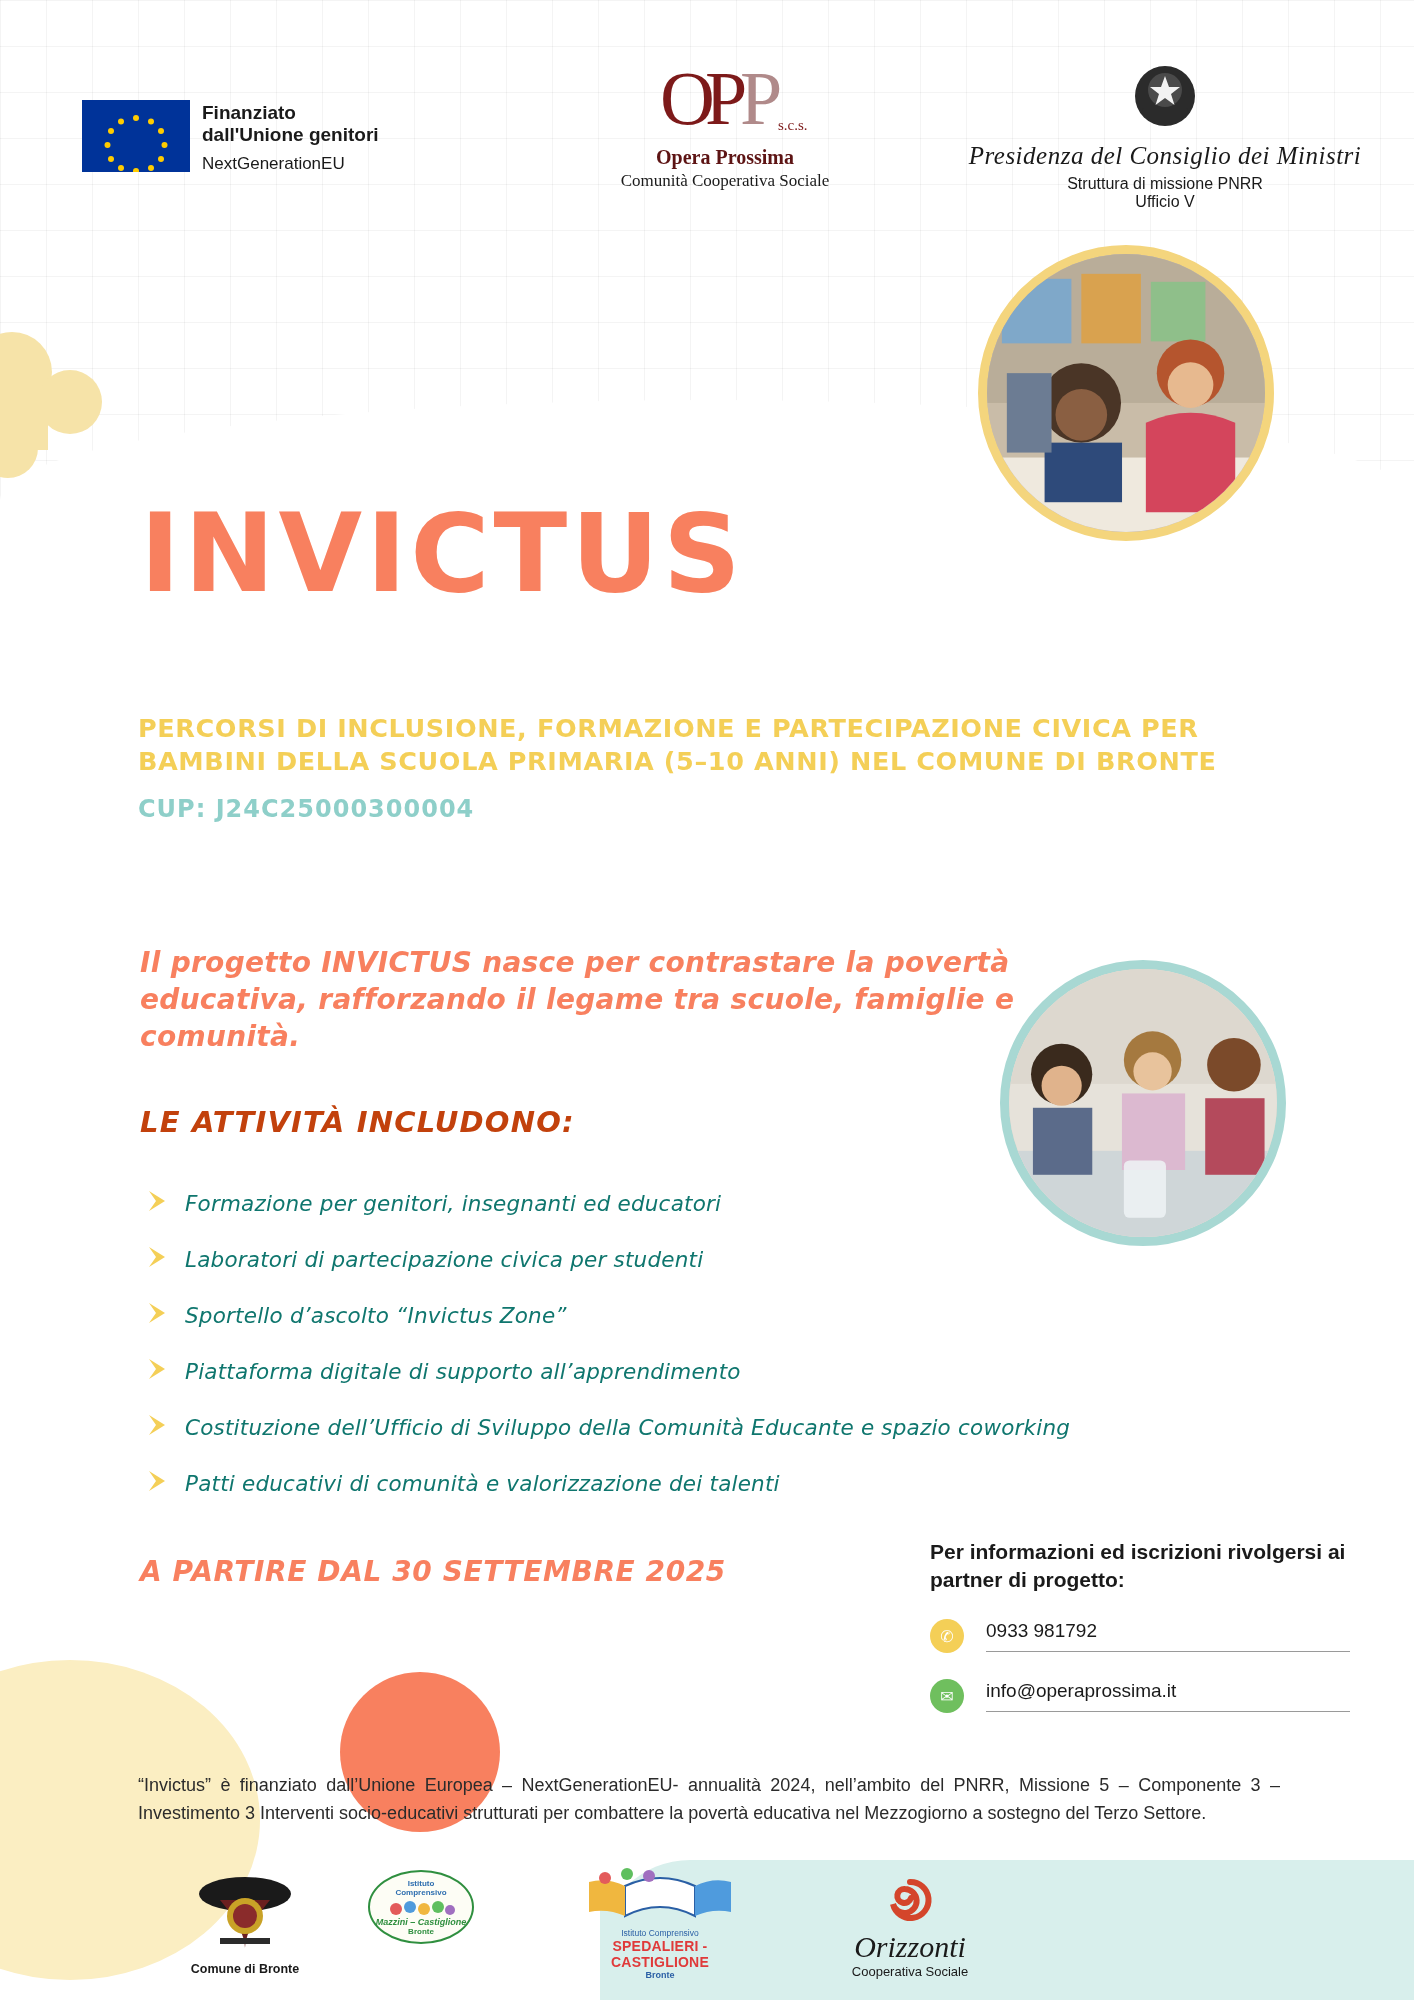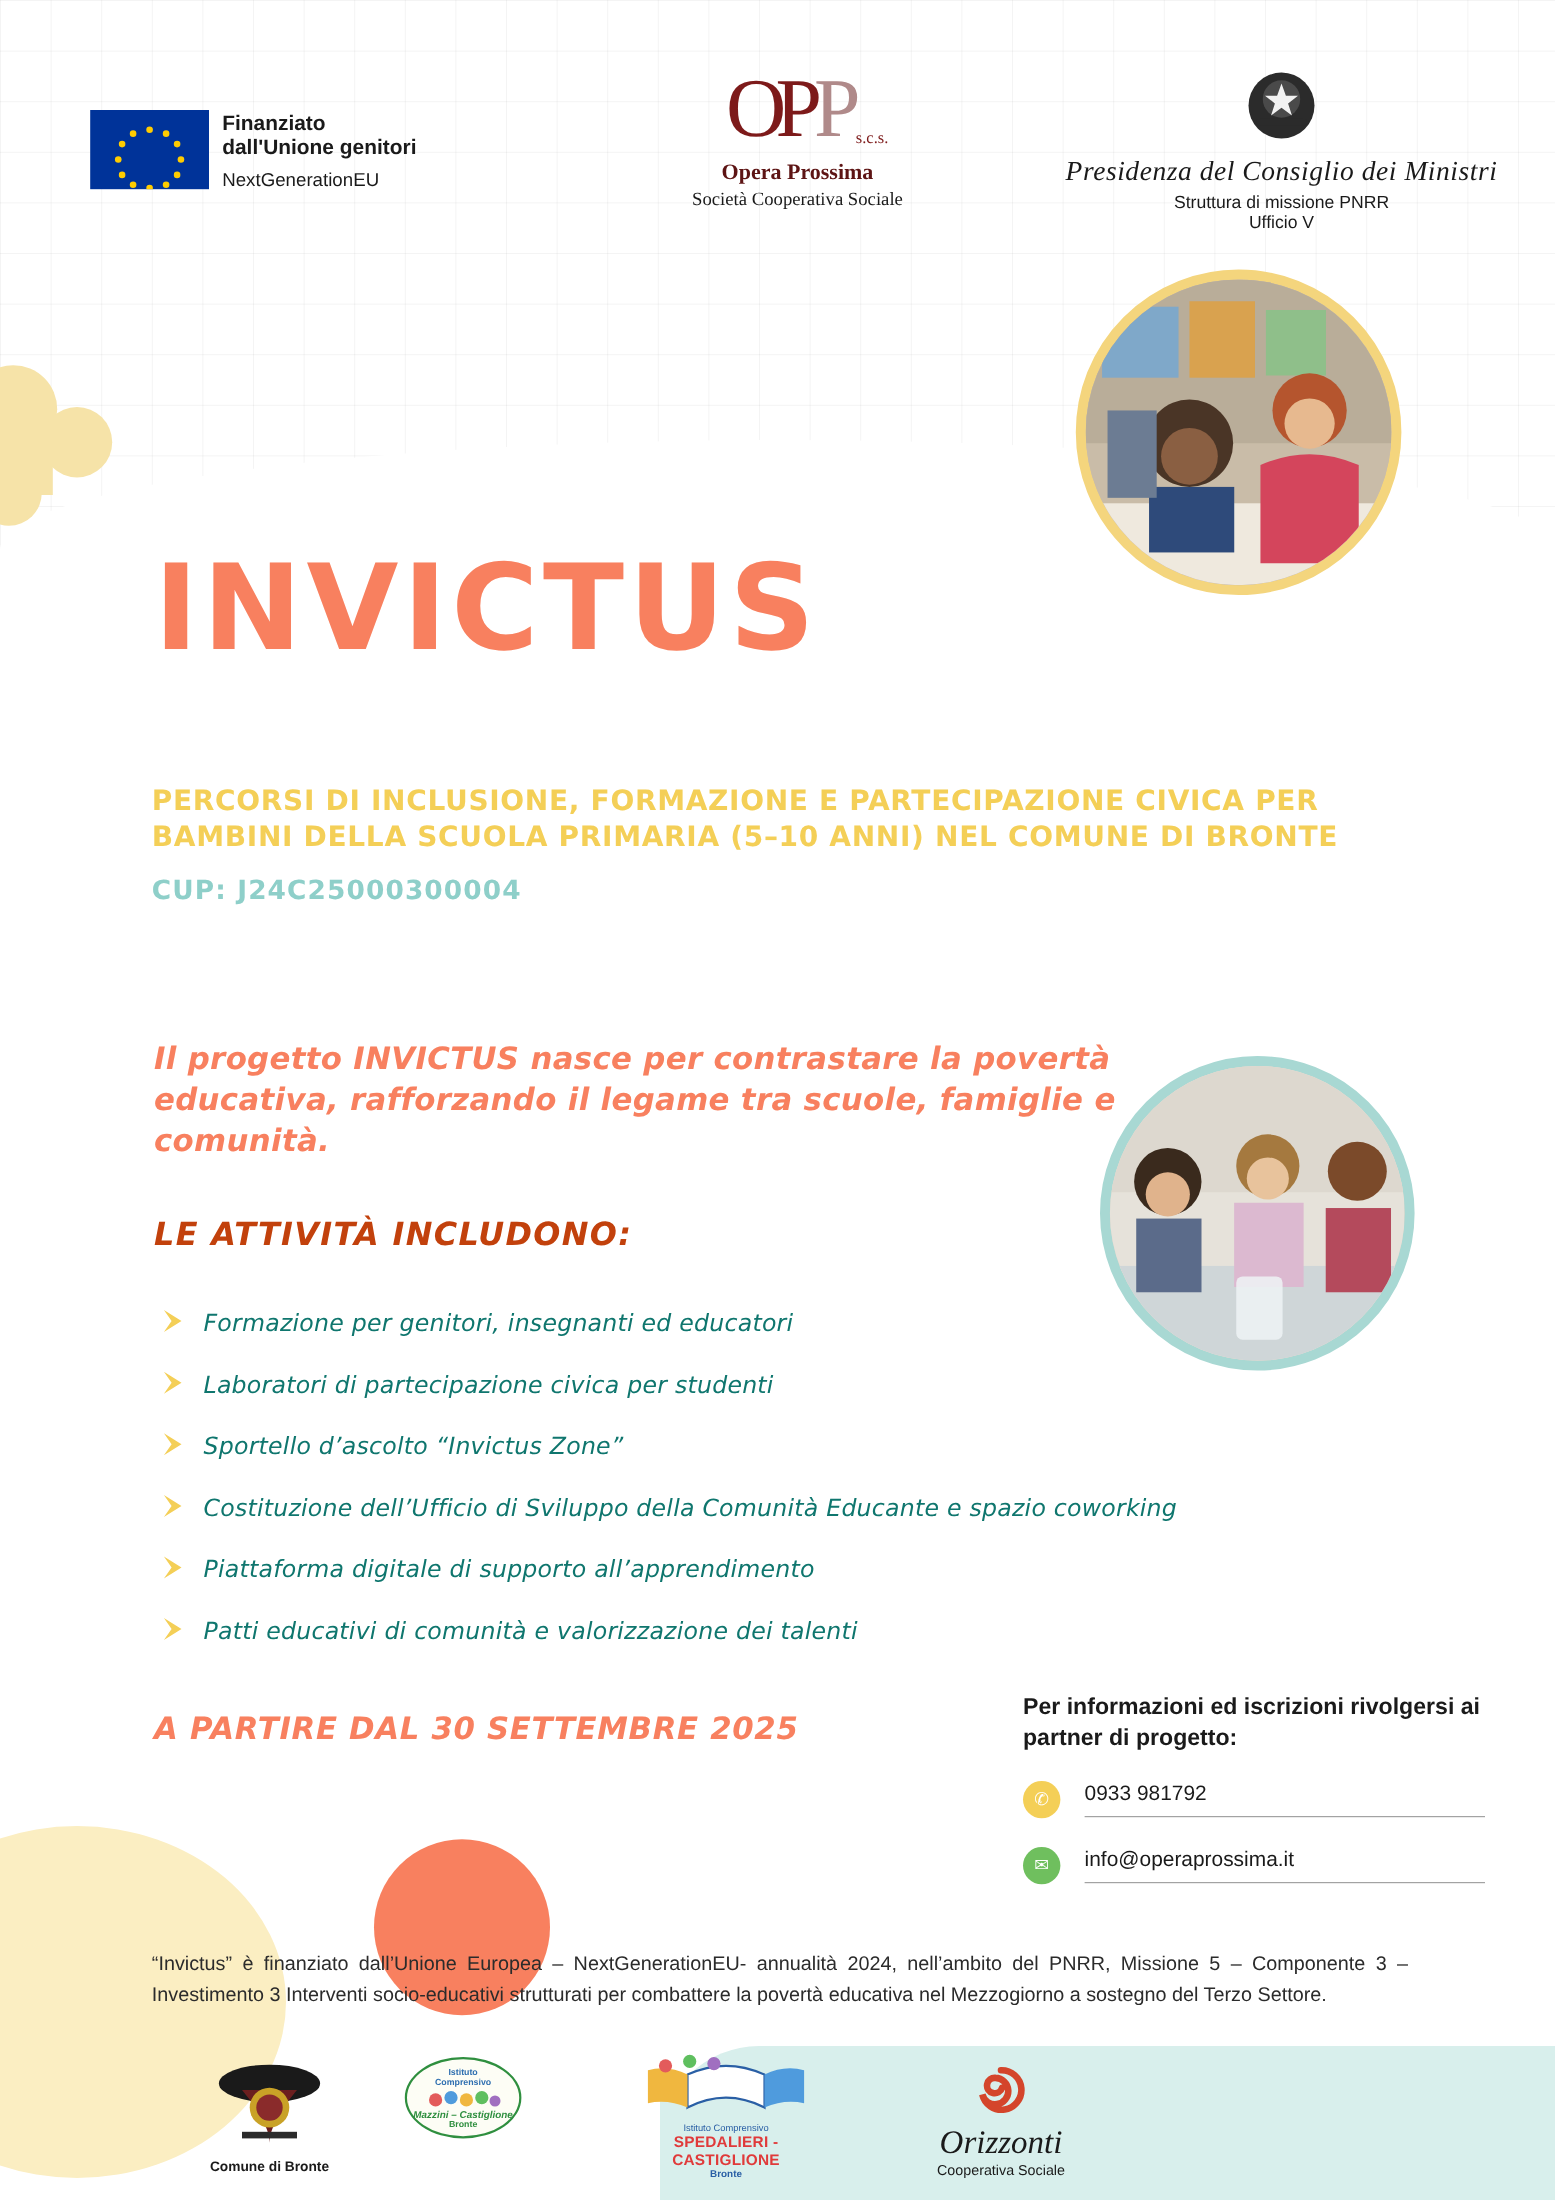--- a/index.html
+++ b/index.html
@@ -241,21 +241,21 @@
   <div class="opera-logo">
     <div class="opera-mark">
       <svg width="250" height="80" viewBox="0 0 250 80">
         <text x="60" y="62" font-family="Liberation Serif, serif" font-size="76" fill="#7d1a1a">O</text>
         <text x="105" y="62" font-family="Liberation Serif, serif" font-size="76" fill="#7d1a1a">P</text>
         <text x="140" y="62" font-family="Liberation Serif, serif" font-size="76" fill="#b08a8a">P</text>
         <text x="178" y="68" font-family="Liberation Serif, serif" font-size="15" fill="#7d1a1a">s.c.s.</text>
       </svg>
     </div>
     <div class="opera-name">Opera Prossima</div>
-    <div class="opera-sub">Società Cooperativa Sociale</div>
+    <div class="opera-sub">Comunità Cooperativa Sociale</div>
   </div>
 
   <div class="gov-logo">
     <div>
       <svg width="70" height="72" viewBox="0 0 70 72">
         <circle cx="35" cy="36" r="30" fill="#2b2b2b"></circle>
         <circle cx="35" cy="30" r="17" fill="#4a4a4a"></circle>
         <path d="M35 16 l4 11 11 0 -9 7 3.5 11 -9.5 -7 -9.5 7 3.5 -11 -9 -7 11 0z" fill="#f2f2f2"></path>
         <rect x="12" y="48" width="46" height="6" rx="3" fill="#2b2b2b"></rect>
       </svg>
@@ -333,29 +333,29 @@
         </svg>
     </span>
     <span class="act-text">Sportello d’ascolto “Invictus Zone”</span>
   </div>
   <div class="act-item">
     <span class="act-arrow">
       <svg width="26" height="26" viewBox="0 0 26 26">
           <path d="M4 3 L20 13 L4 23 L11 13 Z" fill="#f4cf57"></path>
         </svg>
     </span>
+    <span class="act-text">Piattaforma digitale di supporto all’apprendimento</span>
+  </div>
+  <div class="act-item">
+    <span class="act-arrow">
+      <svg width="26" height="26" viewBox="0 0 26 26">
+          <path d="M4 3 L20 13 L4 23 L11 13 Z" fill="#f4cf57"></path>
+        </svg>
+    </span>
     <span class="act-text">Costituzione dell’Ufficio di Sviluppo della Comunità Educante e spazio coworking</span>
-  </div>
-  <div class="act-item">
-    <span class="act-arrow">
-      <svg width="26" height="26" viewBox="0 0 26 26">
-          <path d="M4 3 L20 13 L4 23 L11 13 Z" fill="#f4cf57"></path>
-        </svg>
-    </span>
-    <span class="act-text">Piattaforma digitale di supporto all’apprendimento</span>
   </div>
   <div class="act-item">
     <span class="act-arrow">
       <svg width="26" height="26" viewBox="0 0 26 26">
           <path d="M4 3 L20 13 L4 23 L11 13 Z" fill="#f4cf57"></path>
         </svg>
     </span>
     <span class="act-text">Patti educativi di comunità e valorizzazione dei talenti</span>
   </div>
 </div>

